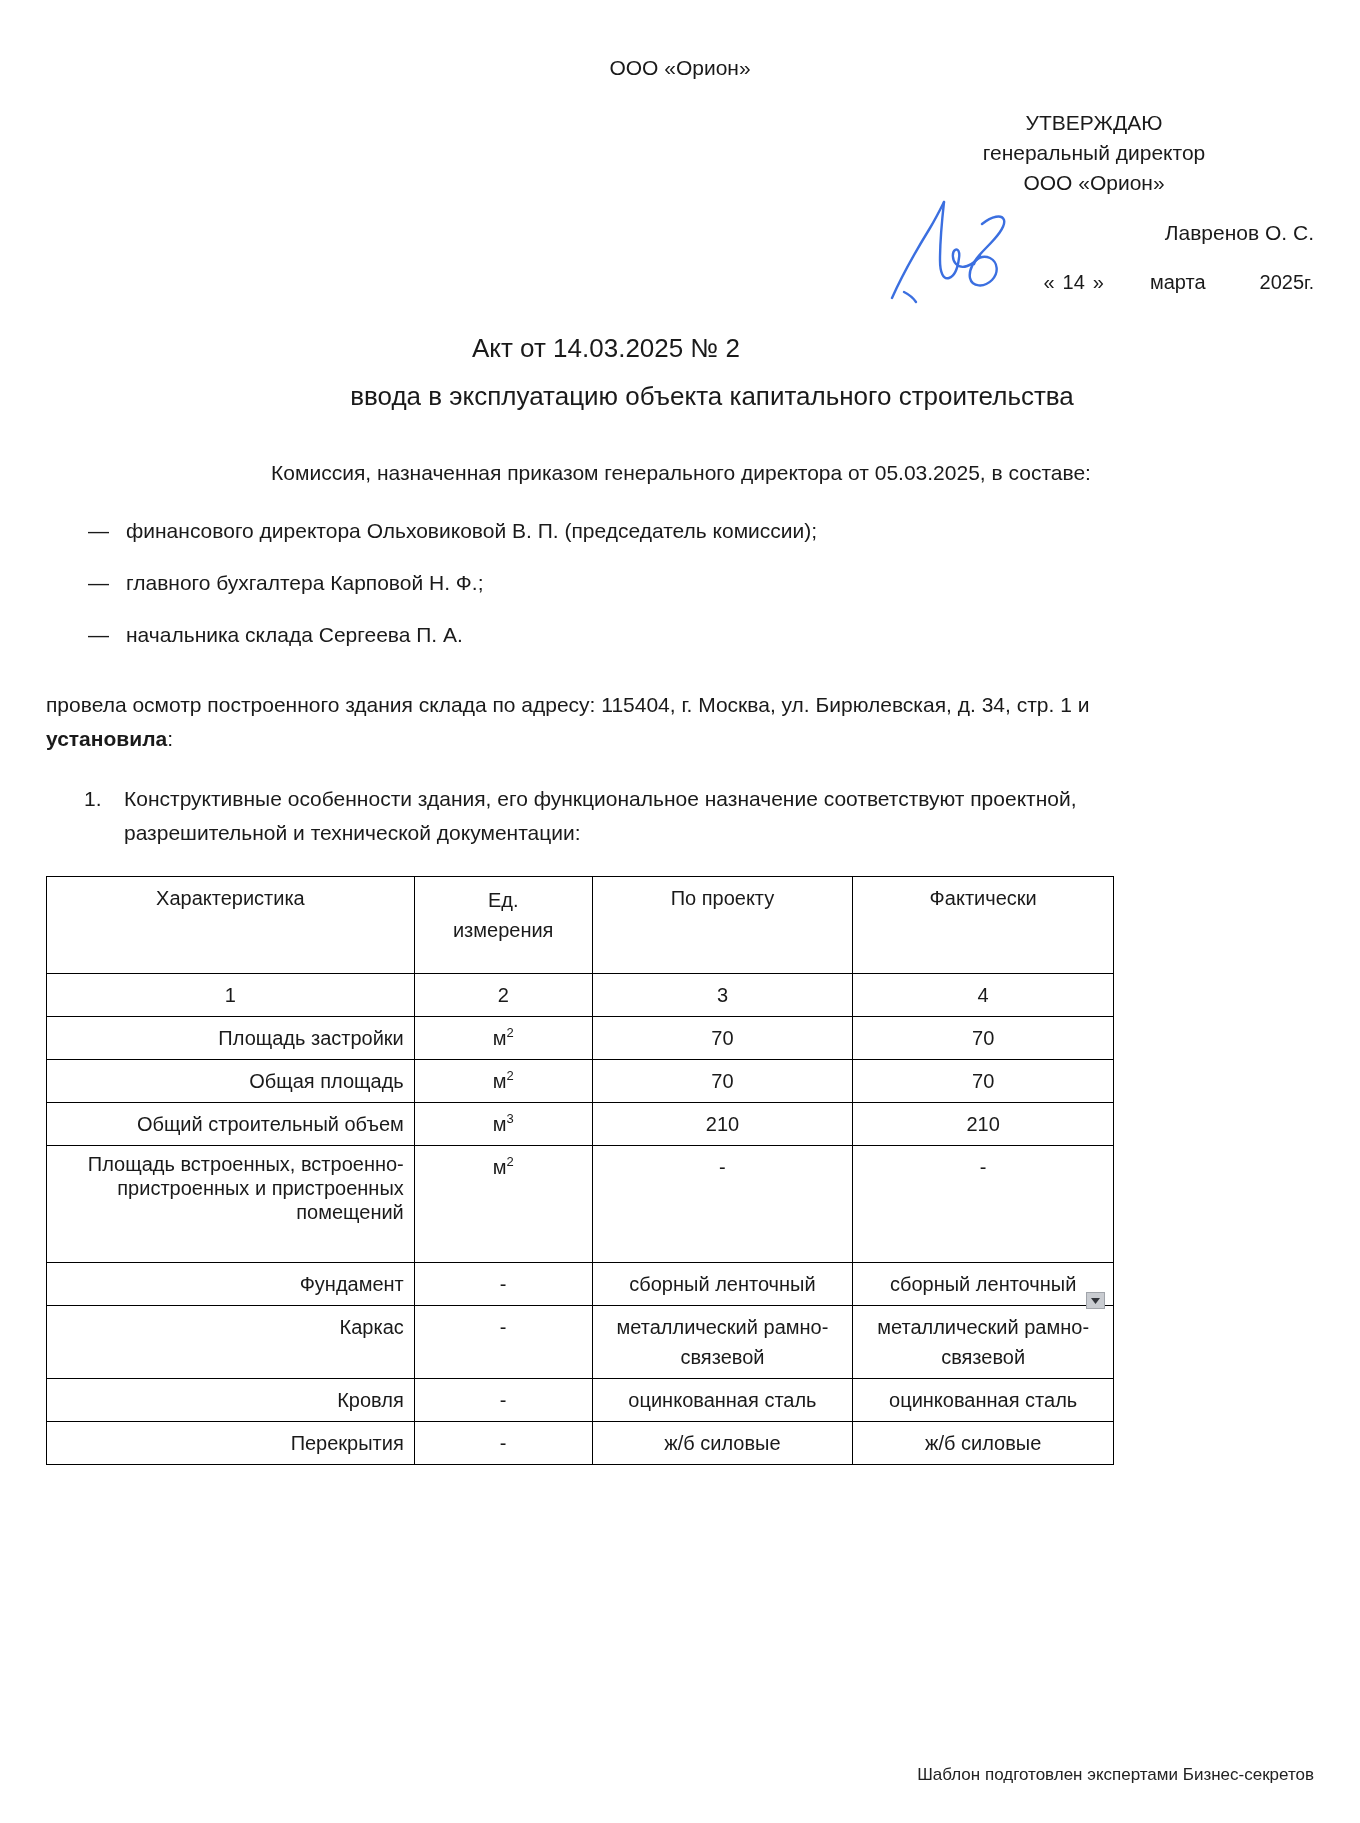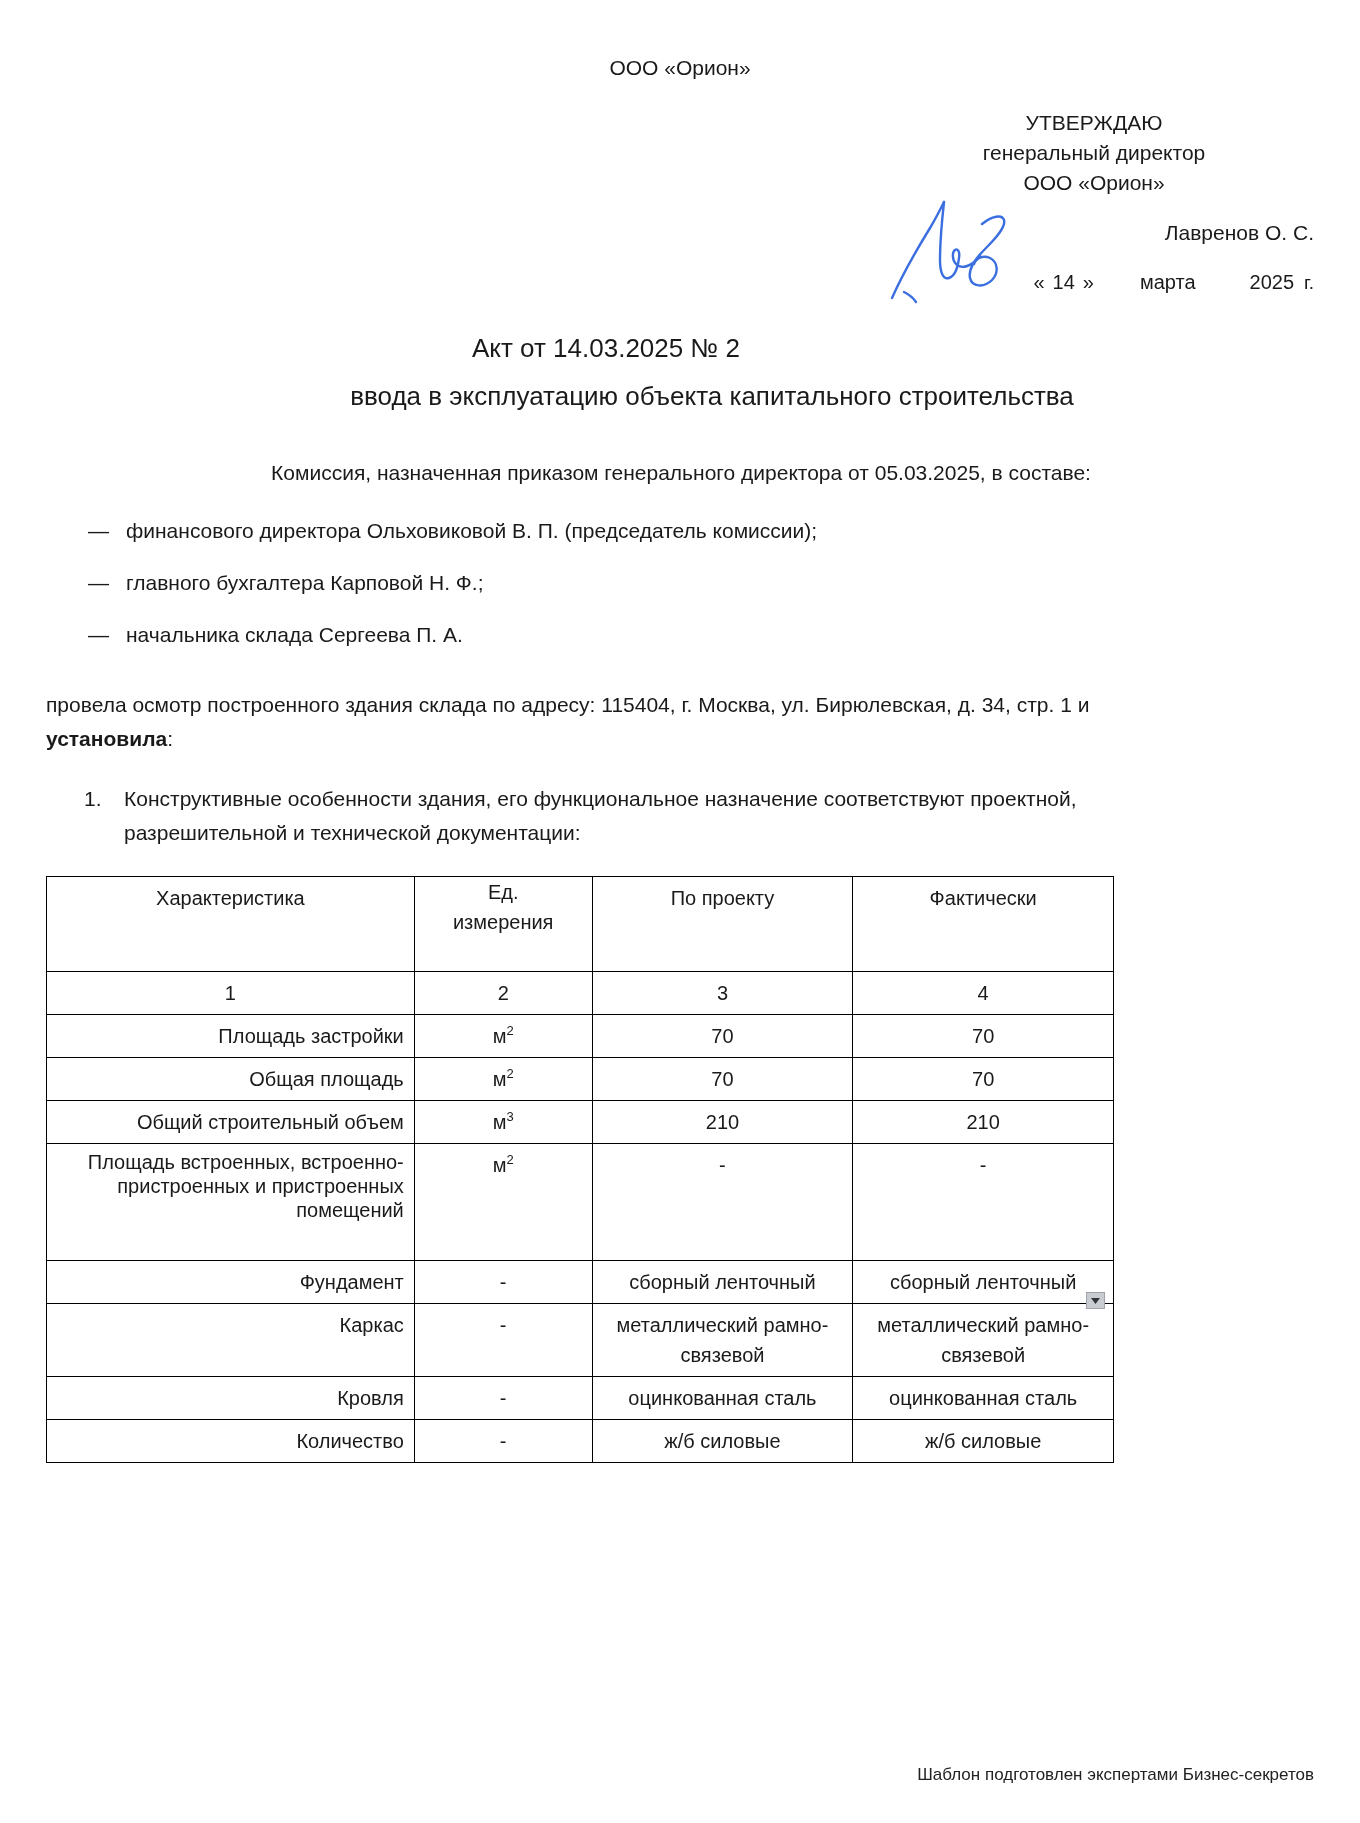--- a/index.html
+++ b/index.html
@@ -79,21 +79,21 @@
     display: flex;
     justify-content: flex-end;
     align-items: baseline;
     gap: 0;
     white-space: nowrap;
   }
   .date-row .q1 { margin-right: 8px; }
   .date-row .day { margin-right: 8px; }
   .date-row .q2 { margin-right: 46px; }
   .date-row .month { margin-right: 54px; }
-  .date-row .year { margin-right: 10px; }
+  .date-row .year { }
   .date-row .gsuffix { font-size: 19px; }
 
   
   .doc-title {
     position: absolute;
     left: 0;
     top: 330px;
     width: 1212px;
     text-align: center;
     font-size: 26px;
@@ -191,21 +191,21 @@
   .spec-table col.c1 { width: 364px; }
   .spec-table col.c2 { width: 176px; }
   .spec-table col.c3 { width: 258px; }
   .spec-table col.c4 { width: 258px; }
 
   .spec-table thead td {
     text-align: center;
     height: 82px;
     vertical-align: top;
   }
-  .spec-table thead td.wrapcell { padding-top: 0; }
+  .spec-table thead td.wrapcell { padding-top: 8px; }
 
   .row-numbers td { text-align: center; }
 
   .cell-left  { text-align: right; }
   .cell-ctr   { text-align: center; }
 
   .unit sup {
     font-size: 13px;
     vertical-align: super;
     line-height: 0;
@@ -374,21 +374,21 @@
       </tr>
 
       <tr>
         <td class="cell-left">Кровля</td>
         <td class="cell-ctr">-</td>
         <td class="cell-ctr">оцинкованная сталь</td>
         <td class="cell-ctr">оцинкованная сталь</td>
       </tr>
 
       <tr>
-        <td class="cell-left">Количество</td>
+        <td class="cell-left">Перекрытия</td>
         <td class="cell-ctr">-</td>
         <td class="cell-ctr">ж/б силовые</td>
         <td class="cell-ctr">ж/б силовые</td>
       </tr>
     </tbody>
   </table>
 
   <div class="dropdown-marker">
     <svg width="9" height="6" viewBox="0 0 9 6" xmlns="http://www.w3.org/2000/svg" aria-hidden="true">
       <path d="M0 0 L9 0 L4.5 6 Z" fill="#31343a"></path>

